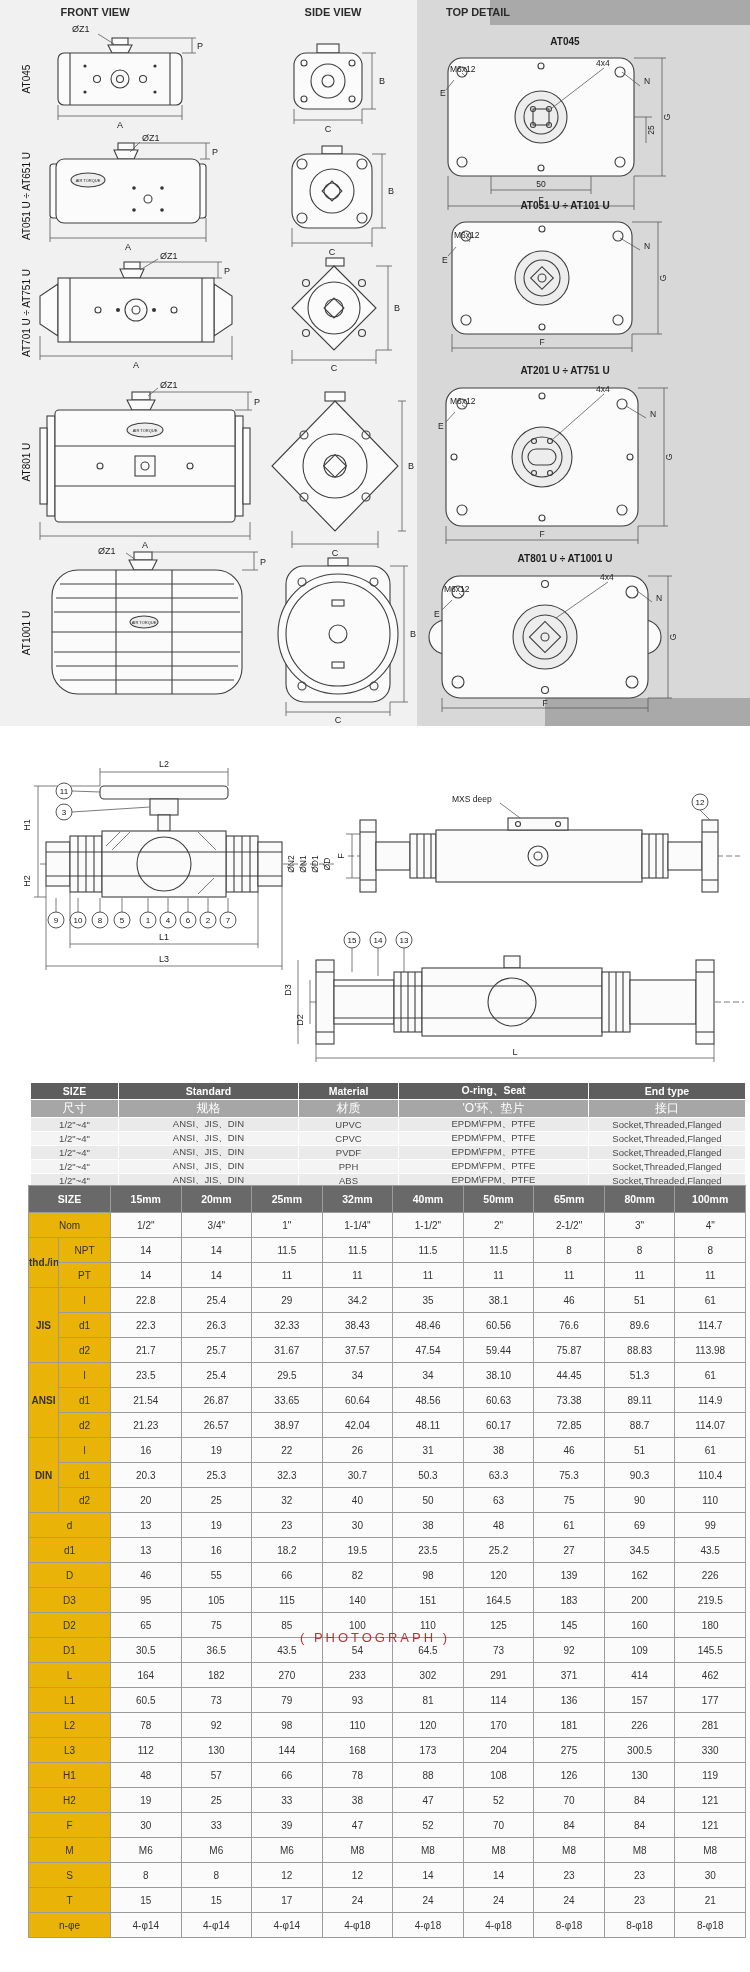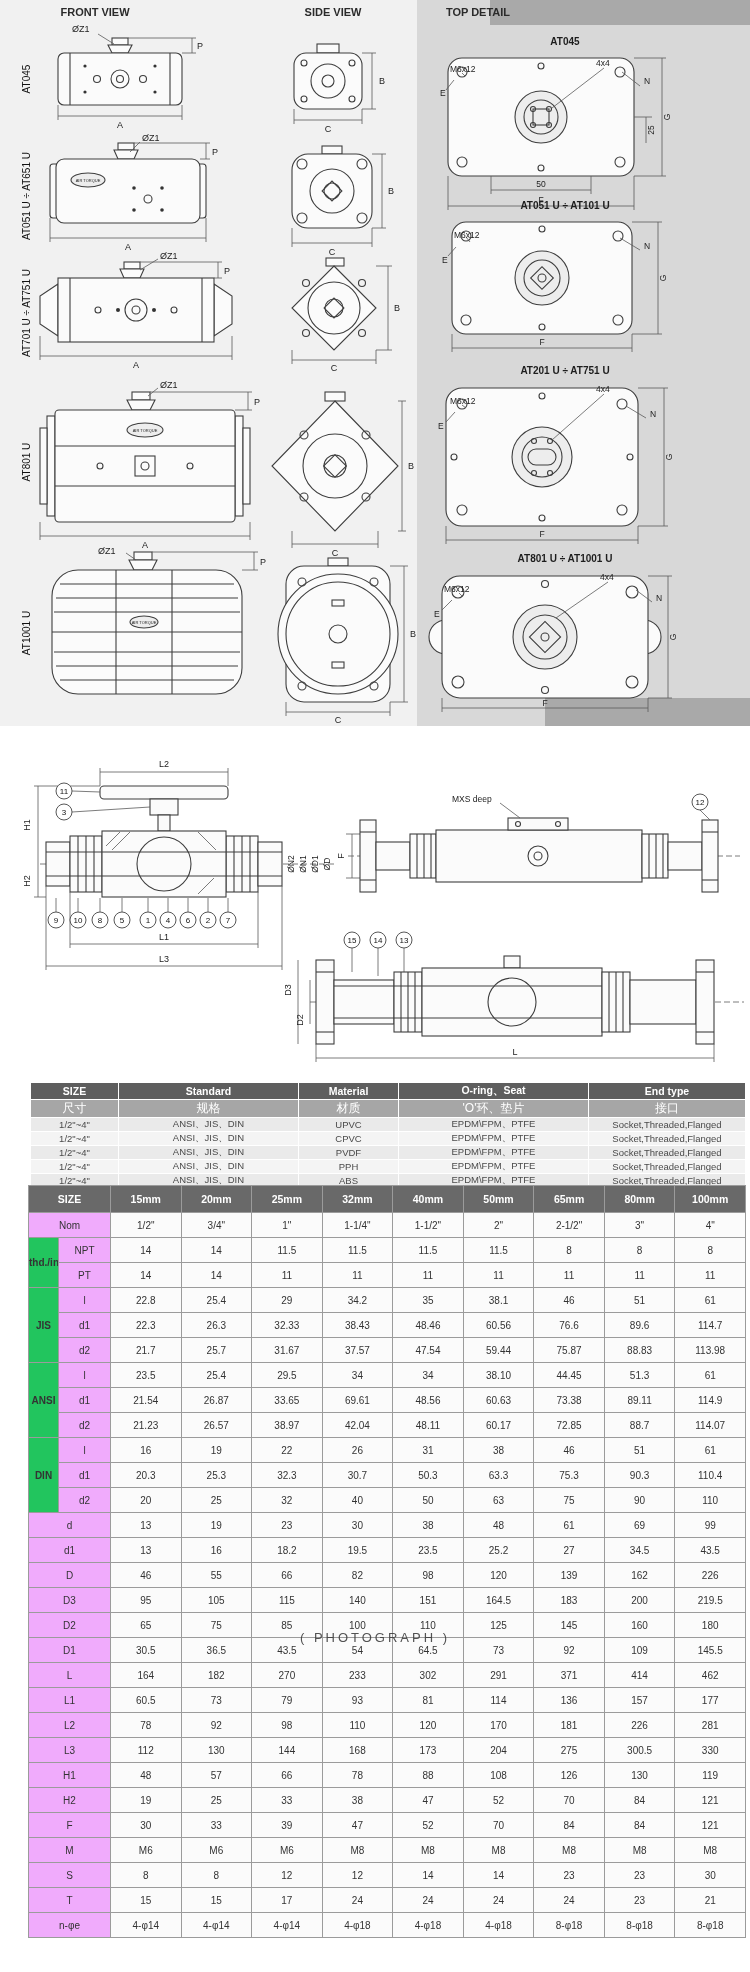--- a/index.html
+++ b/index.html
@@ -25,23 +25,23 @@
   #spec-table th,#spec-table td{border:1px solid #fff;text-align:center;padding:0;overflow:hidden;white-space:nowrap;}
   .sp-h1 th{background:#5e5e5e;color:#fff;font-size:10.5px;height:17px;font-weight:bold;}
   .sp-h2 th{background:#a6a6a6;color:#fff;font-size:12px;font-weight:normal;height:15px;}
   #spec-table td{font-size:9.5px;color:#4a4a4a;height:13px;}
   .sp-even td{background:#eaeaea;}
   .sp-odd td{background:#f4f4f4;}
   #dim-table{position:absolute;left:28px;top:1185px;width:718px;border-collapse:collapse;table-layout:fixed;}
   #dim-table th,#dim-table td{border:1px solid #9b9b9b;text-align:center;padding:0;font-size:10px;color:#333;overflow:hidden;white-space:nowrap;height:25px;}
   #dim-table .dm-h th{background:#696969;color:#fff;font-weight:bold;font-size:10.5px;height:27px;}
   #dim-table td{background:#fbfbfb;}
-  #dim-table td.dm-grp{background:#22c55e;font-weight:bold;}
-  #dim-table td.dm-lbl{background:#f0abfc;}
-  .watermark{position:absolute;left:150px;top:1630px;width:450px;text-align:center;font-size:13px;letter-spacing:3px;color:#404040;opacity:.9;pointer-events:none;}
+  #dim-table td.dm-grp{background:#eab308;font-weight:bold;}
+  #dim-table td.dm-lbl{background:#eab308;}
+  .watermark{position:absolute;left:150px;top:1630px;width:450px;text-align:center;font-size:13px;letter-spacing:3px;color:#b91c1c;opacity:.9;pointer-events:none;}
 </style>
 </head>
 <body>
 
 <div class="sheet">
 
 <svg id="draw-top" width="750" height="726" viewBox="0 0 750 726">
   <rect x="0" y="0" width="750" height="726" fill="#f1f1f1"></rect>
   <rect x="417" y="0" width="333" height="726" fill="#d8d8d8"></rect>
   <rect x="490" y="0" width="260" height="25" fill="#a9a9a9"></rect>
@@ -762,21 +762,21 @@
           <td>38.10</td>
           <td>44.45</td>
           <td>51.3</td>
           <td>61</td>
         </tr>
         <tr>
           <td class="dm-lbl">d1</td>
           <td>21.54</td>
           <td>26.87</td>
           <td>33.65</td>
-          <td>69.61</td>
+          <td>60.64</td>
           <td>48.56</td>
           <td>60.63</td>
           <td>73.38</td>
           <td>89.11</td>
           <td>114.9</td>
         </tr>
         <tr>
           <td class="dm-lbl">d2</td>
           <td>21.23</td>
           <td>26.57</td>

